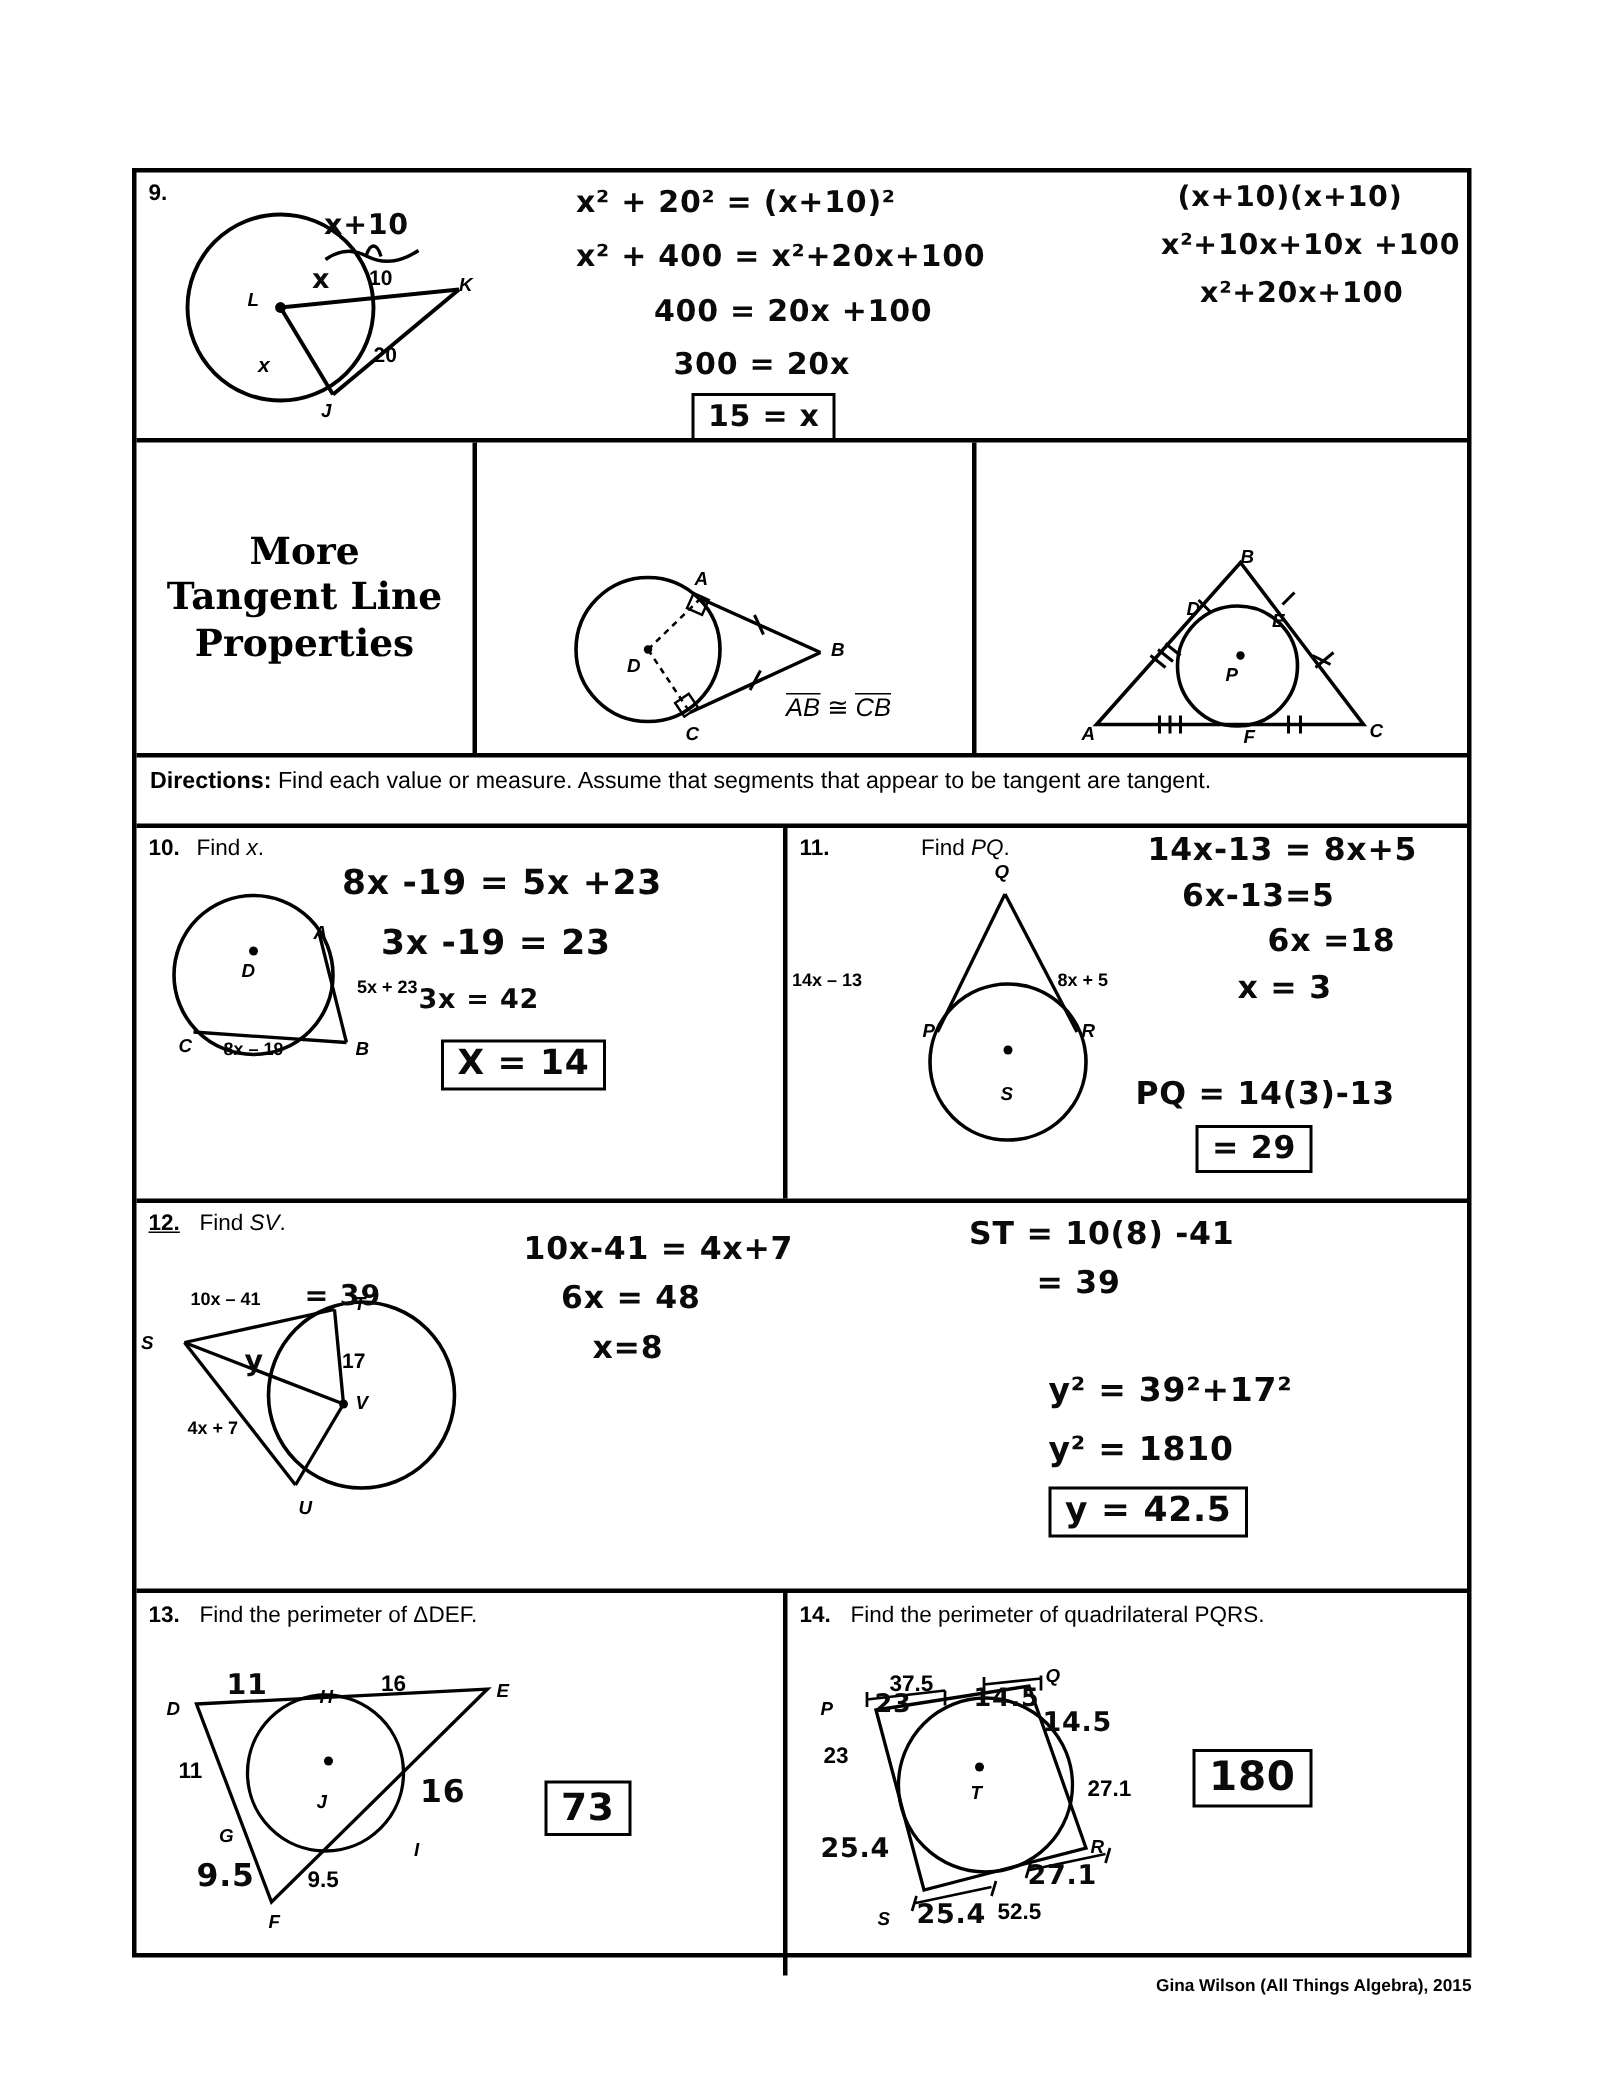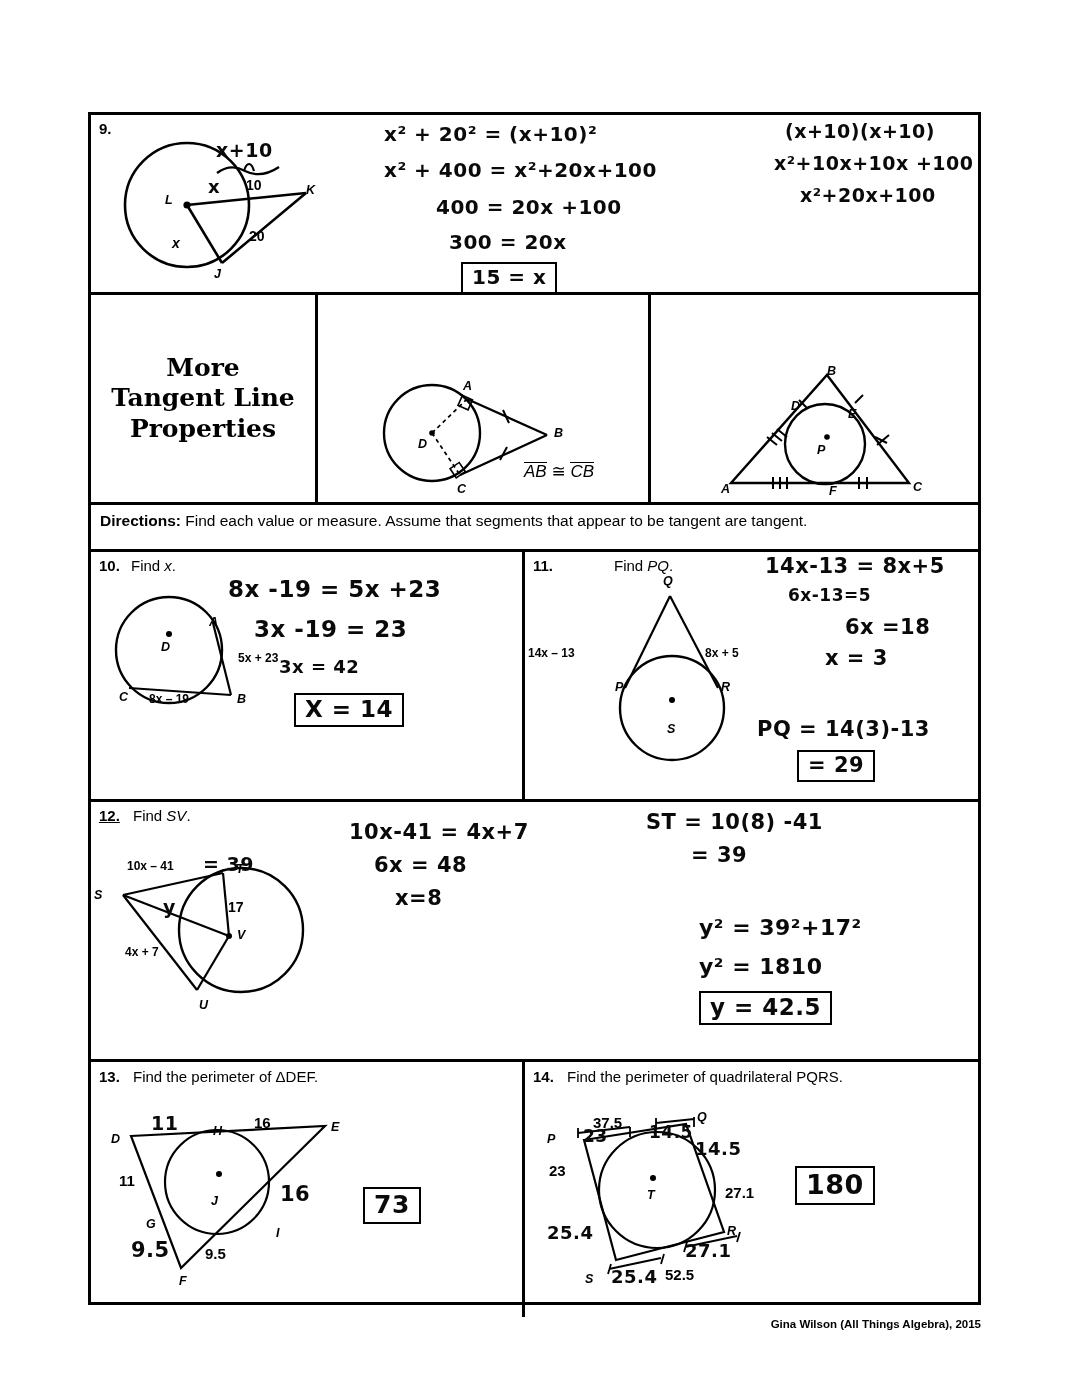--- a/index.html
+++ b/index.html
@@ -207,21 +207,21 @@
           <line x1="83" y1="12" x2="131" y2="104" stroke="#000" stroke-width="2.2"></line>
         </svg>
         <span class="dlabel" style="left:138px;top:22px;">Q</span>
         <span class="dlabel" style="left:90px;top:128px;">P</span>
         <span class="dlabel" style="left:196px;top:128px;">R</span>
         <span class="dlabel" style="left:142px;top:170px;">S</span>
         <span class="dval" style="left:3px;top:94px;font-style:normal;">14x – 13</span>
         <span class="dval" style="left:180px;top:94px;font-style:normal;">8x + 5</span>
 
         <span class="hand hand-line" style="left:240px;top:2px;font-size:21px;">14x-13 = 8x+5</span>
-        <span class="hand hand-line" style="left:263px;top:33px;font-size:17px;">6x-13=5</span>
+        <span class="hand hand-line" style="left:263px;top:33px;font-size:21px;">6x-13=5</span>
         <span class="hand hand-line" style="left:280px;top:63px;font-size:21px;margin-left:40px;">6x =18</span>
         <span class="hand hand-line" style="left:300px;top:94px;font-size:21px;">x = 3</span>
         <span class="hand hand-line" style="left:232px;top:165px;font-size:21px;">PQ = 14(3)-13</span>
         <span class="hand hand-line boxed" style="left:272px;top:198px;font-size:21px;">= 29</span>
       </div>
     </div>
 
     <div class="row" style="height:260px;">
       <div class="cell" style="left:0;right:0;">
         <span class="pnum" style="position:absolute;left:8px;top:5px;text-decoration:underline;">12.</span>

